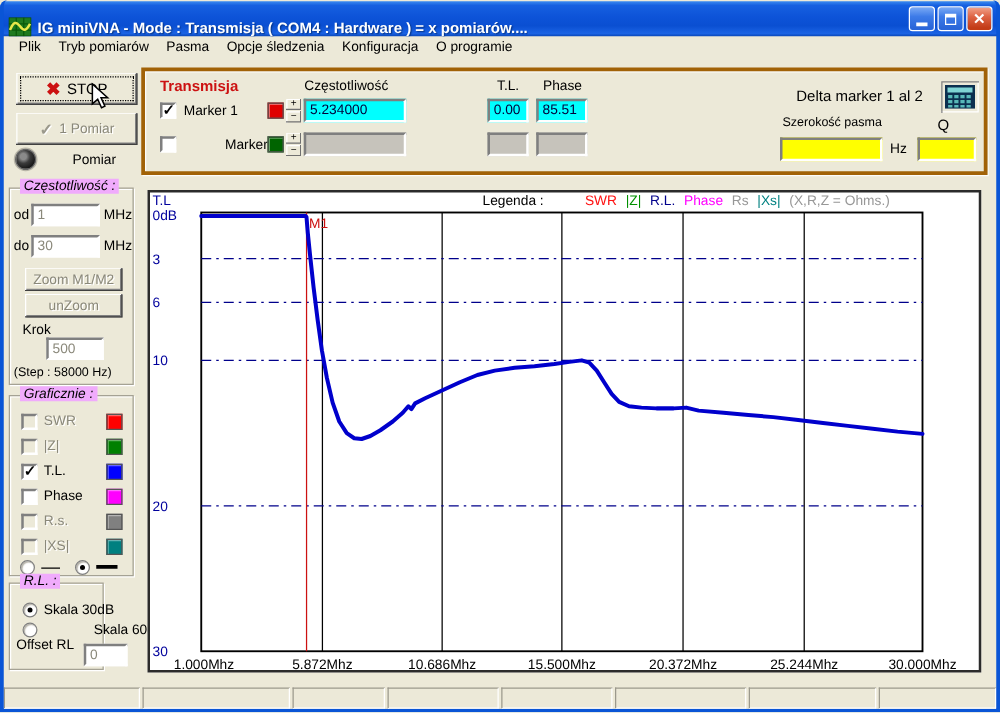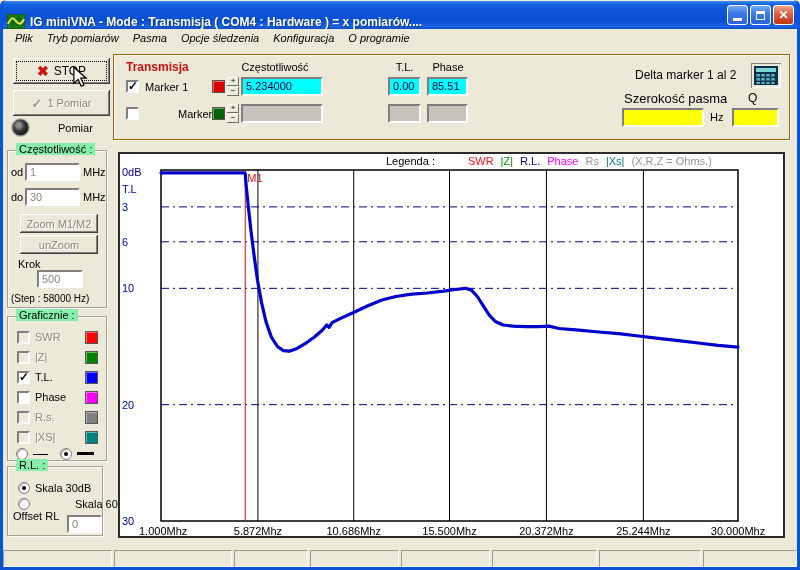--- a/index.html
+++ b/index.html
@@ -26,70 +26,70 @@
   .win-btn { width:21px; height:20px; border-radius:3px; border:1px solid #fff;
     background:linear-gradient(180deg,#79A9F5 0%,#3D7BE8 40%,#2B66D9 90%);
     display:flex; align-items:center; justify-content:center; color:#fff; }
   .win-btn.close { background:linear-gradient(180deg,#F1A188 0%,#DE6547 40%,#C33C17 90%); }
   .glyph-min { width:9px; height:3px; background:#fff; margin-top:9px; }
   .glyph-max { width:9px; height:9px; border:1px solid #fff; border-top:3px solid #fff; }
   .glyph-close { font-size:12px; font-weight:bold; line-height:1; }
 
   
   .menubar { position:absolute; left:3px; top:28px; width:794px; height:20px;
-    background:#ECE9D8; display:flex; align-items:center; padding-left:5px; z-index:60;font-style:italic; }
+    background:#ECE9D8; display:flex; align-items:center; padding-left:5px; z-index:60; }
   .menu-item { padding:2px 7px; white-space:nowrap; }
 
   
   .raised { background:#ECE9D8;
     box-shadow: inset -1px -1px 0 #404040, inset 1px 1px 0 #fff,
                 inset -2px -2px 0 #808080, inset 2px 2px 0 #ECE9D8; }
   .btn { position:absolute; display:flex; align-items:center; justify-content:center; gap:5px; }
   .btn.disabled { color:#8a887a; text-shadow:1px 1px 0 #fff; }
   .sunken { border:2px solid; border-color:#7f7f7f #fff #fff #7f7f7f; background:#fff; }
   .field { position:absolute; padding:1px 3px; overflow:hidden; white-space:nowrap; }
   .field.gray-empty { background:#C6C3BB; }
   .field.cyan { background:#00FFFF; color:#00003a; }
   .field.yellow { background:#FFFF00; }
   .field.dis { color:#8a887a; }
   .groupbox { position:absolute; border:1px solid #A5A294;
     box-shadow:inset 1px 1px 0 #fff, 1px 1px 0 #fff; }
-  .groupbox > .gb-title { position:absolute; top:-8px; left:8px; background:#86efac;
-    padding:0 3px; white-space:nowrap; }
+  .groupbox > .gb-title { position:absolute; top:-8px; left:8px; background:#f0abfc;
+    padding:0 3px; white-space:nowrap;font-style:italic; }
   .cb { position:absolute; width:13px; height:13px; background:#fff;
     border:2px solid; border-color:#7f7f7f #fff #fff #7f7f7f; }
   .cb.checked::after { content:"✓"; position:absolute; left:0px; top:-3px;
     font-size:12px; font-weight:bold; color:#000; }
   .cb.dis { background:#ECE9D8; }
   .radio { position:absolute; width:12px; height:12px; border-radius:50%; background:#fff;
     border:1px solid #7f7f7f; box-shadow:inset 1px 1px 1px #b5b2a8; }
   .radio.sel::after { content:""; position:absolute; left:3px; top:3px; width:4px; height:4px;
     border-radius:50%; background:#000; }
   .lbl { position:absolute; white-space:nowrap; }
   .color-sq { position:absolute; width:13px; height:13px;
     border:1px solid #555; box-shadow:inset 1px 1px 0 rgba(255,255,255,.4); }
   .spinner { position:absolute; width:12px; display:flex; flex-direction:column; gap:1px; }
   .spin-btn { height:9px; font-size:8px; line-height:7px; text-align:center;
     background:#ECE9D8; box-shadow: inset -1px -1px 0 #707070, inset 1px 1px 0 #fff; }
-  .etched-panel { position:absolute; border:1px solid #a16207;
+  .etched-panel { position:absolute; border:3px solid #a16207;
     box-shadow: inset 1px 1px 0 rgba(255,255,255,.85), 1px 1px 0 rgba(255,255,255,.85); }
 
   
   .stop-x { color:#CC1111; font-weight:bold; font-size:14px; }
   .stop-btn { outline:1px dotted #000; outline-offset:-4px; font-size:12px; }
   .check-gray { color:#9b998c; font-size:13px; font-weight:bold; }
   .led { position:absolute; width:17px; height:17px; border-radius:50%;
     background:radial-gradient(circle at 38% 35%, #8a8a8a 0 18%, #3c3c3c 40%, #151515 75%);
     border:1px solid #666; box-shadow:0 0 0 1px #b9b6a8; }
   .line-sample { position:absolute; background:#000; }
 
   
   .chart-panel { position:absolute; left:118px; top:152px; width:667px; height:386px;
     background:#fff; border:2px solid #2b2b2b; }
-  .chart-ylabel { position:absolute; left:2px; top:1px; color:#00009C;margin-top:28px; }
+  .chart-ylabel { position:absolute; left:2px; top:1px; color:#00009C; }
   .legend { position:absolute; left:266px; top:1px; display:flex; gap:7px; white-space:nowrap; }
   .legend .lg-title { color:#000; margin-right:26px; }
   .legend .lg-paren { }
 
   
   .statusbar { position:absolute; left:3px; right:3px; bottom:3px; height:19px;
     display:flex; gap:2px; background:#ECE9D8; padding-top:2px; z-index:70; }
   .sb-panel { height:17px; border:1px solid; border-color:#9b998c #fff #fff #9b998c;
     background:#ECE9D8; }
 
@@ -190,21 +190,21 @@
     <div class="cb dis" style="left:9px; top:114px;"></div>
     <span class="lbl" style="left:27px; top:114px; color:#8a887a; text-shadow:1px 1px 0 #fff;">|XS|</span>
     <div class="color-sq" style="left: 77px; top: 114px; background-color: rgb(0, 128, 128);"></div>
 
     <div class="radio" style="left:8px; top:131px;"></div>
     <div class="line-sample" style="left:25px; top:137px; width:15px; height:1px;"></div>
     <div class="radio sel" style="left:52px; top:131px;"></div>
     <div class="line-sample" style="left:69px; top:135px; width:17px; height:3px;"></div>
   </div>
 
-  <div class="groupbox" style="left:7px; top:466px; width:96px; height:70px;">
+  <div class="groupbox" style="left:7px; top:466px; width:76px; height:70px;">
     <span class="gb-title">R.L. :</span>
     <div class="radio sel" style="left:10px; top:15px;"></div>
     <span class="lbl" style="left:27px; top:15px;text-align:center;">Skala 30dB</span>
     <div class="radio" style="left:10px; top:31px;"></div>
     <span class="lbl" style="left:27px; top:31px;margin-left:40px;">Skala 60dB</span>
     <span class="lbl" style="left:5px; top:43px;">Offset RL</span>
     <div class="field sunken dis" style="left:59px; top:48px; width:35px; height:18px;">0</div>
   </div>
 
   <div class="etched-panel" style="left:113px; top:54px; width:677px; height:86px;">
@@ -254,21 +254,21 @@
             <rect x="12.3" y="12" width="3.4" height="2.6"></rect>
             <rect x="17.2" y="12" width="3.4" height="2.6"></rect>
           <rect x="2.5" y="16" width="3.4" height="2"></rect>
             <rect x="7.4" y="16" width="3.4" height="2"></rect>
             <rect x="12.3" y="16" width="3.4" height="2"></rect>
             <rect x="17.2" y="16" width="3.4" height="2"></rect>
         </g>
       </svg>
     </div>
 
-    <span class="lbl" style="left:510px; top:36px; font-size:13px;">Szerokość pasma</span>
+    <span class="lbl" style="left:510px; top:36px; font-size:10px;">Szerokość pasma</span>
     <span class="lbl" style="left:634px; top:36px; font-size:12px;">Q</span>
     <div class="field sunken yellow" style="left:508px; top:53px; width:82px; height:19px;"></div>
     <span class="lbl" style="left:596px; top:56px;">Hz</span>
     <div class="field sunken yellow" style="left:618px; top:53px; width:47px; height:19px;"></div>
   </div>
 
   <div class="chart-panel">
     <span class="chart-ylabel">T.L</span>
     <div class="legend">
       <span class="lg-title">Legenda :</span>

